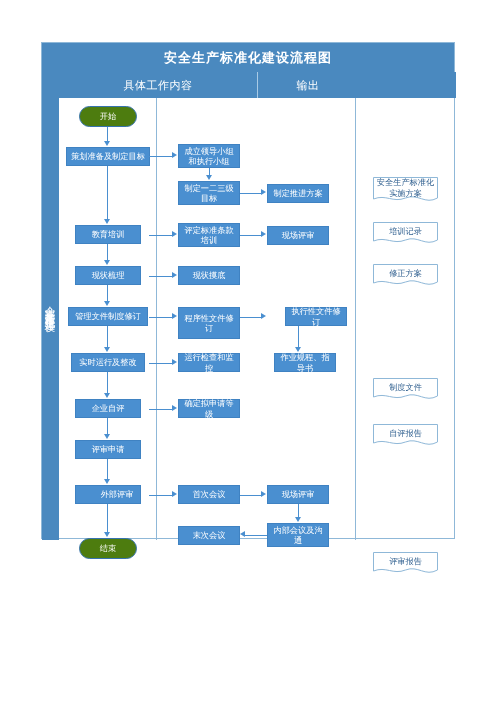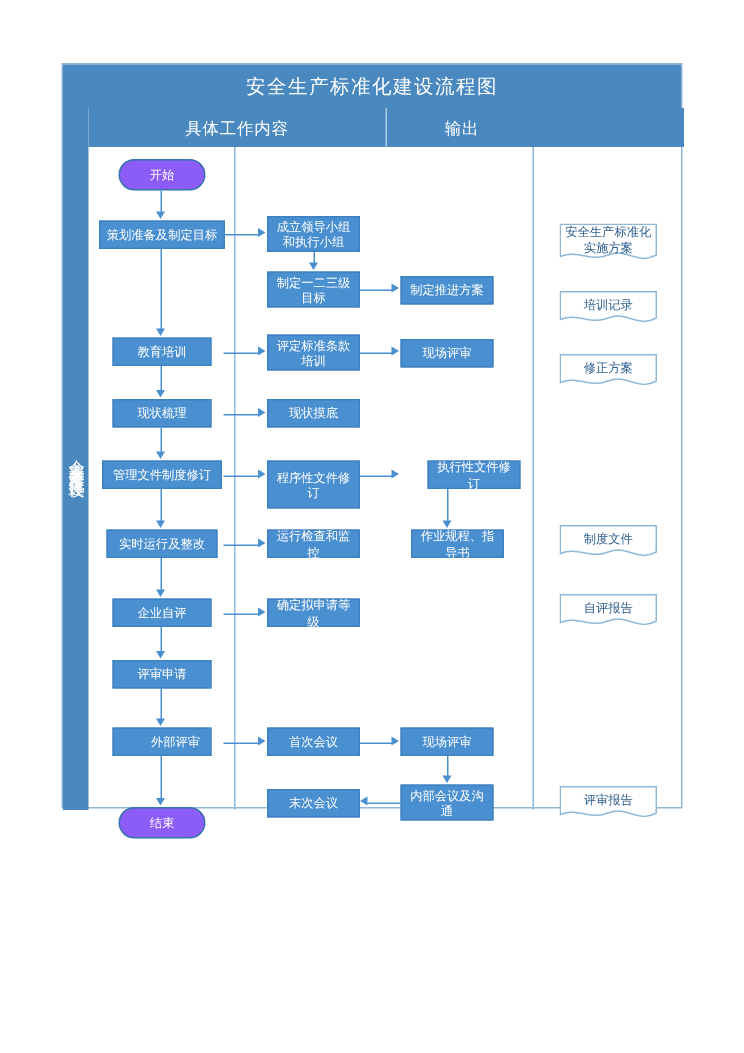--- a/index.html
+++ b/index.html
@@ -19,20 +19,21 @@
     box-sizing:border-box;
     border:1px solid #8fb8d8;
   }
   .title-bar{
     position:absolute;left:0;top:0;width:100%;height:29px;
     background:#4a89bf;
     color:#ffffff;
     display:flex;align-items:center;justify-content:center;
     font-size:13px;letter-spacing:1px;
     box-sizing:border-box;
+    font-weight:bold;
   }
   
   .side-band{
     position:absolute;left:0;top:29px;width:17px;height:468px;
     background:#4a89bf;
     display:flex;align-items:center;justify-content:center;
     box-sizing:border-box;
   }
   .side-band span{
     writing-mode:vertical-rl;
@@ -76,32 +77,32 @@
     display:flex;align-items:center;justify-content:center;
     text-align:center;
     font-size:8.2px;
     line-height:1.25;
     box-sizing:border-box;
     border:1px solid #3f82c2;
     padding:1px 2px;
   }
   .node.pill{
     border-radius:11px;
-    background:#8b5cf6;
+    background:#4d7c0f;
     border-color:#3673ae;
   }
   
   .doc{
     position:absolute;
     box-sizing:border-box;
     color:#2f5f8f;
     font-size:8.2px;line-height:1.25;text-align:center;
   }
   .doc .doc-body{
-    position:relative;width:100%;height:100%;
+    position:relative;width:100%;height:100%;margin-top:28px;
   }
   .doc .doc-label{
     position:absolute;left:0;top:0;width:100%;height:100%;
     display:flex;align-items:center;justify-content:center;
     padding:0 2px 6px 2px;box-sizing:border-box;
   }
 
   
   .ln{position:absolute;background:#4a8fd0;}
   .ln.h{height:1px;}

